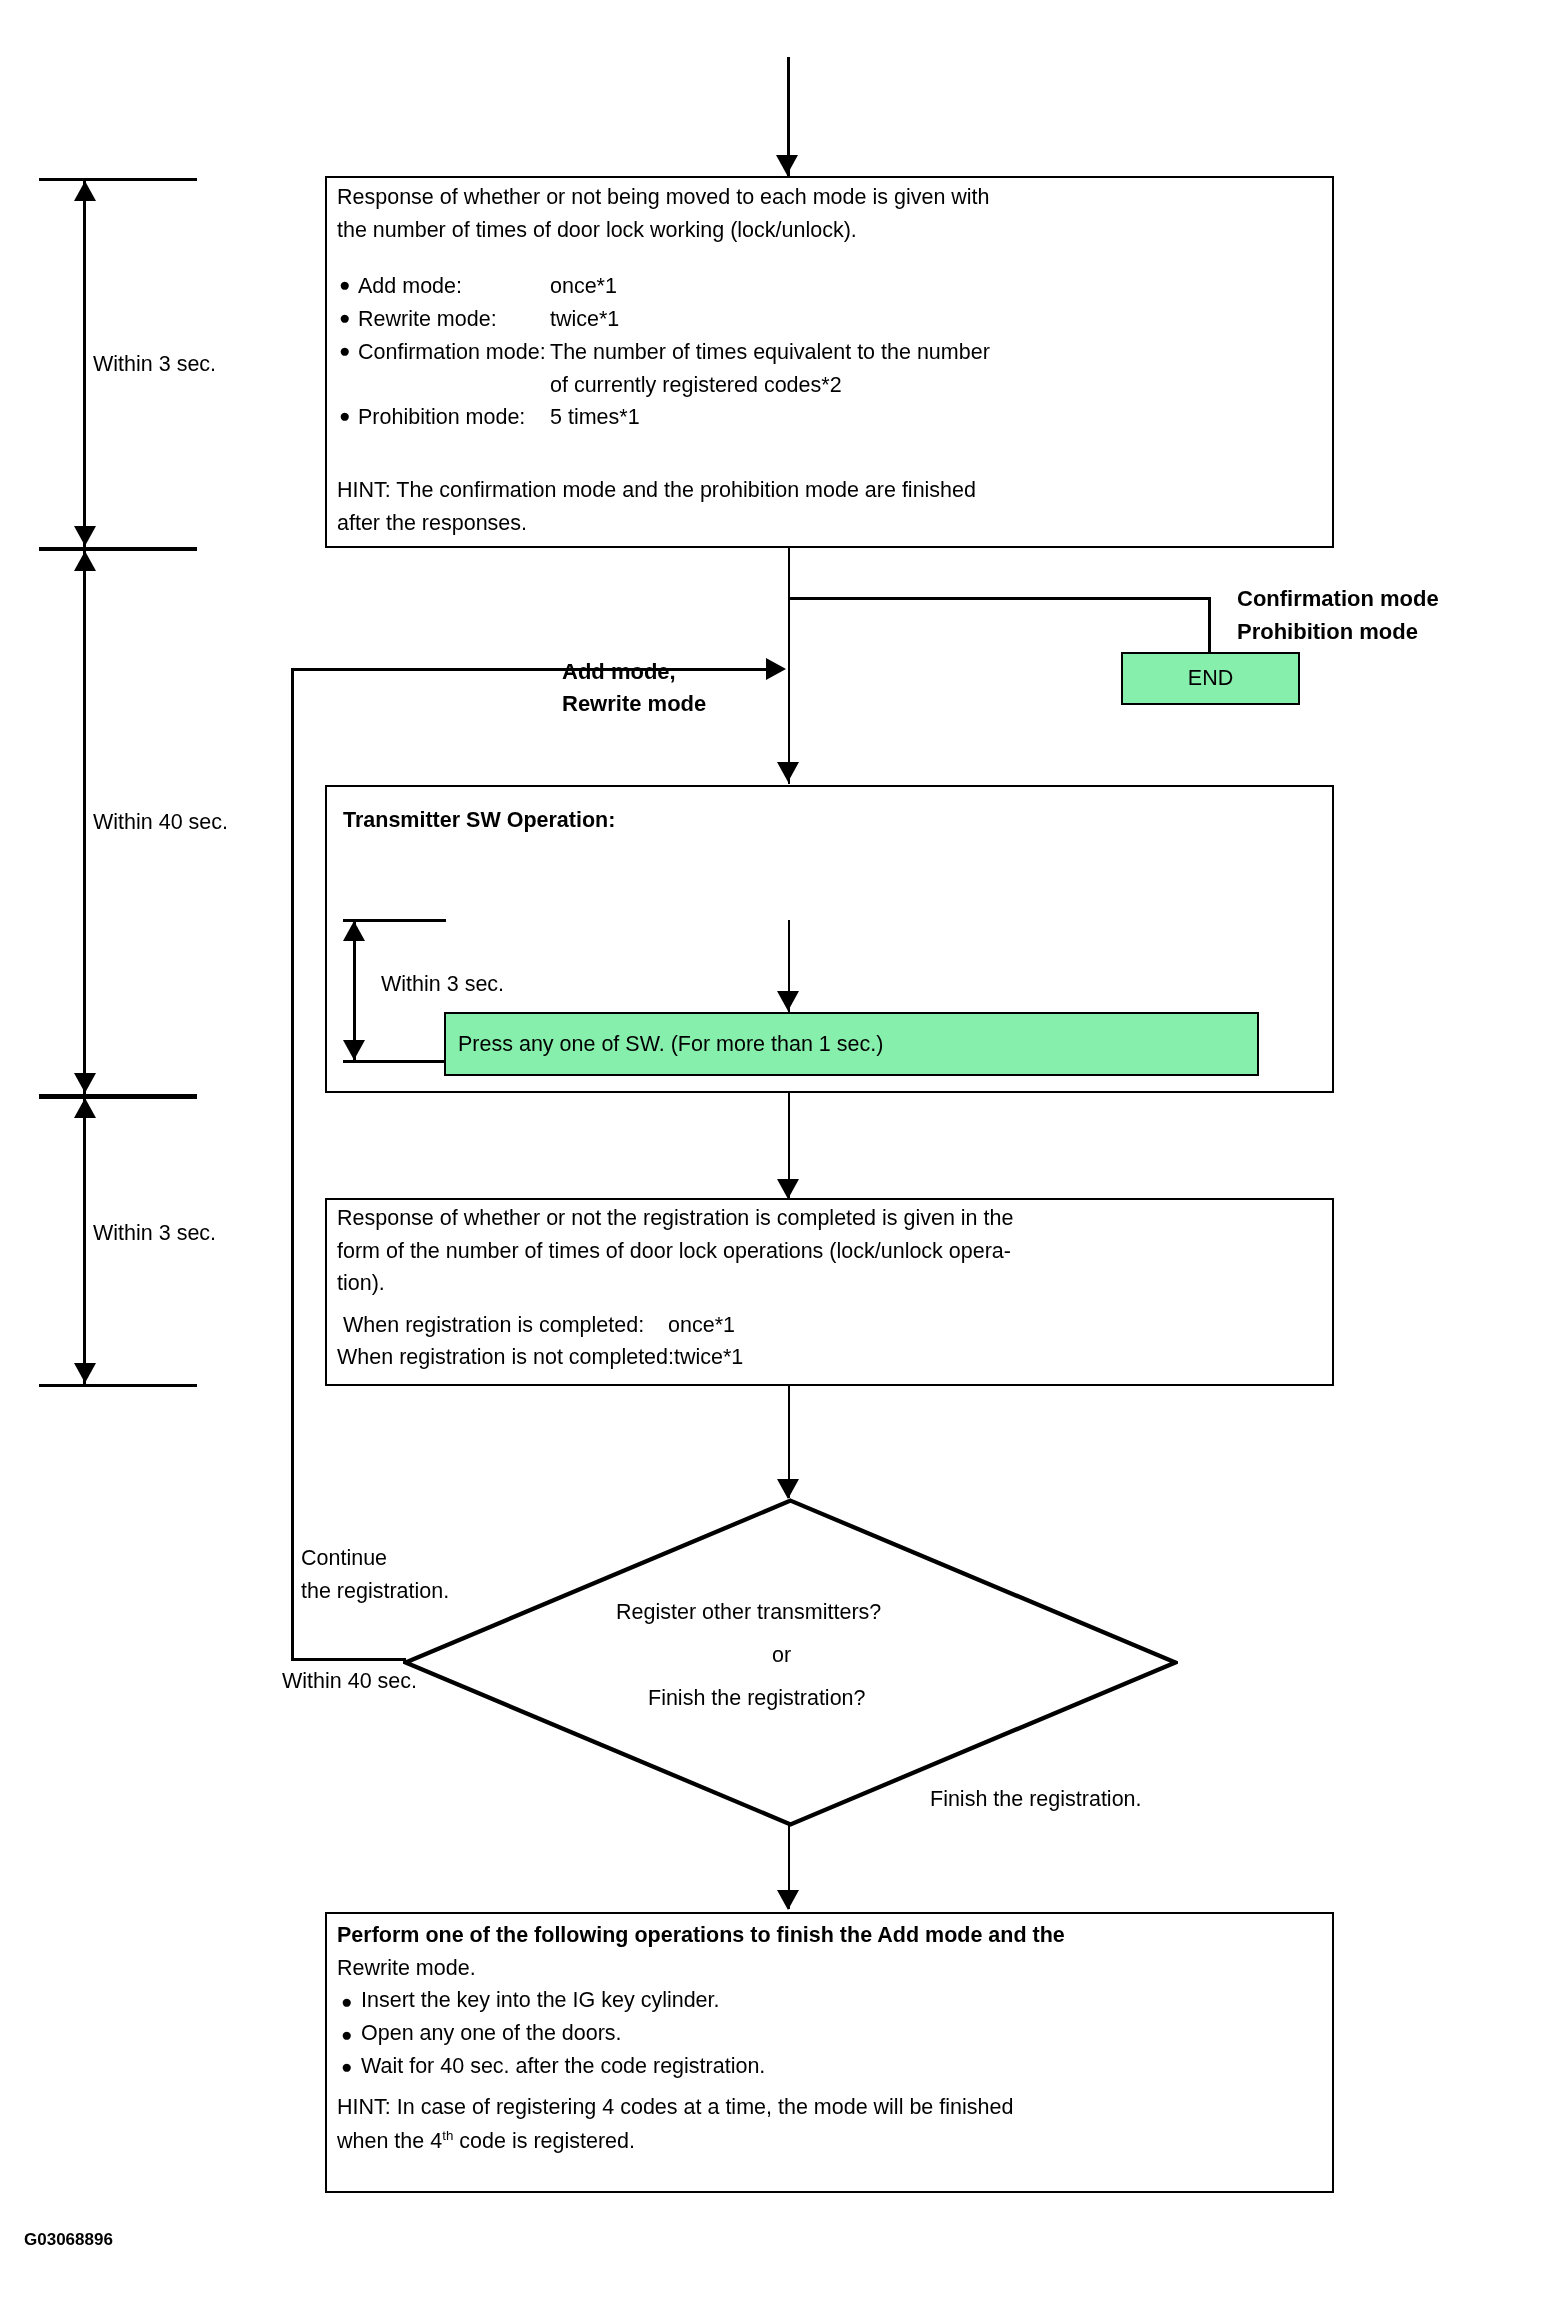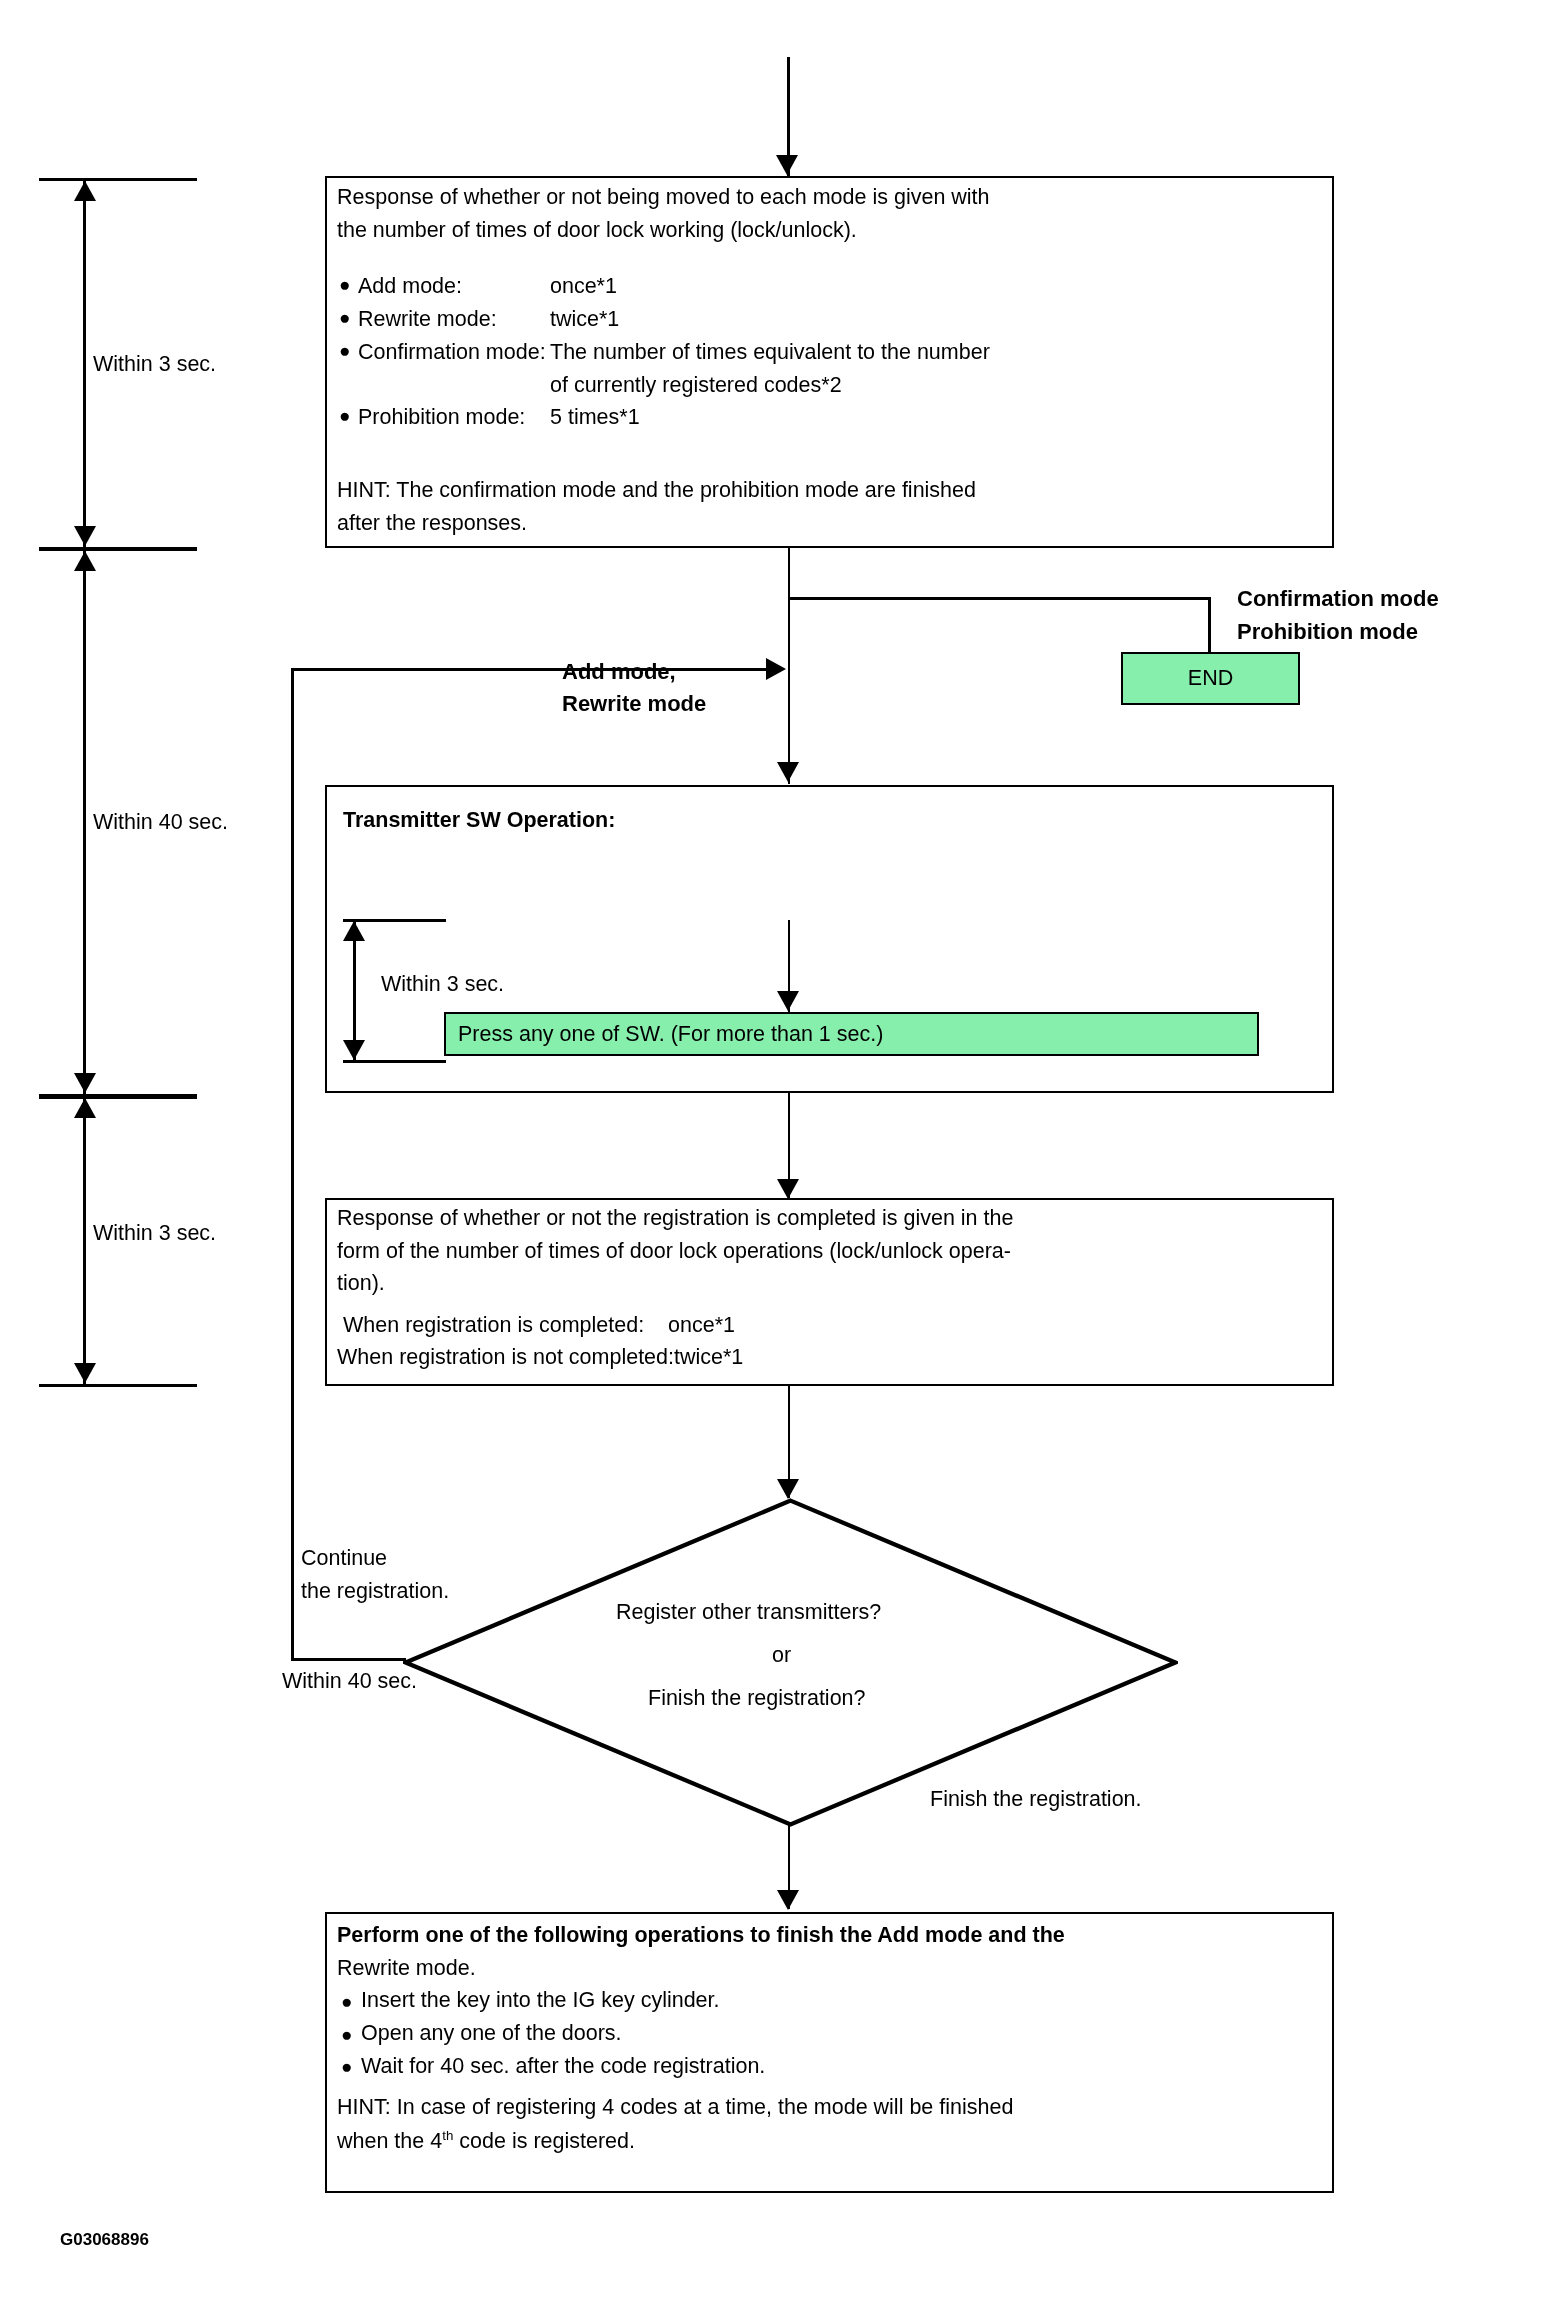--- a/index.html
+++ b/index.html
@@ -72,21 +72,21 @@
     border-top: 11.2px solid transparent;
     border-bottom: 11.2px solid transparent;
     border-left: 20.7px solid #000;
   }
 
   
   .t-body   { font-size: 21.5px; }
   .t-bodyb  { font-size: 21.5px; font-weight: bold; }
   .t-label  { font-size: 21.5px; }
   .t-labelb { font-size: 22px; font-weight: bold; }
-  .t-small  { font-size: 17px; margin-left: 36px; }
+  .t-small  { font-size: 17px; }
 
   .bullet { font-size: 19px; }
 
   
   .modes { position: absolute; }
   .mode-row { position: relative; height: 33px; }
   .mode-bul { position: absolute; left: 0;  top: 0; }
   .mode-nm  { position: absolute; left: 19px; top: 0; }
   .mode-vl  { position: absolute; left: 211px; top: 0; }
 
@@ -171,21 +171,21 @@
   <div class="txt t-label" style="left:93px; top:809px;">Within 40 sec.</div>
 
   <div class="box" style="left:325px; top:785px; width:1009px; height:308px;"></div>
 
   <div class="txt t-bodyb" style="left:343px; top:807px;">Transmitter SW Operation:</div>
 
 
   <div class="vline-thin vline" style="left:788px; top:920px; width:1.7px; height:93px;"></div>
   <div class="arrow-down" style="left:777px; top:991px;"></div>
 
-  <div class="innerbox" style="left:444px; top:1012px; width:815px; height:44px;">
+  <div class="innerbox" style="left:444px; top:1012px; width:815px; height:64px;">
     <span class="t-body" style="margin-left:12px;">Press any one of SW. (For more than 1 sec.)</span>
   </div>
 
   <div class="hline" style="left:343px; top:919px; width:103px;"></div>
   <div class="hline" style="left:343px; top:1060px; width:103px;"></div>
   <div class="vline" style="left:353px; top:921px; height:139px;"></div>
   <div class="arrow-up" style="left:343px; top:921px;"></div>
   <div class="arrow-down" style="left:343px; top:1040px;"></div>
   <div class="txt t-label" style="left:381px; top:971px;">Within 3 sec.</div>
 

